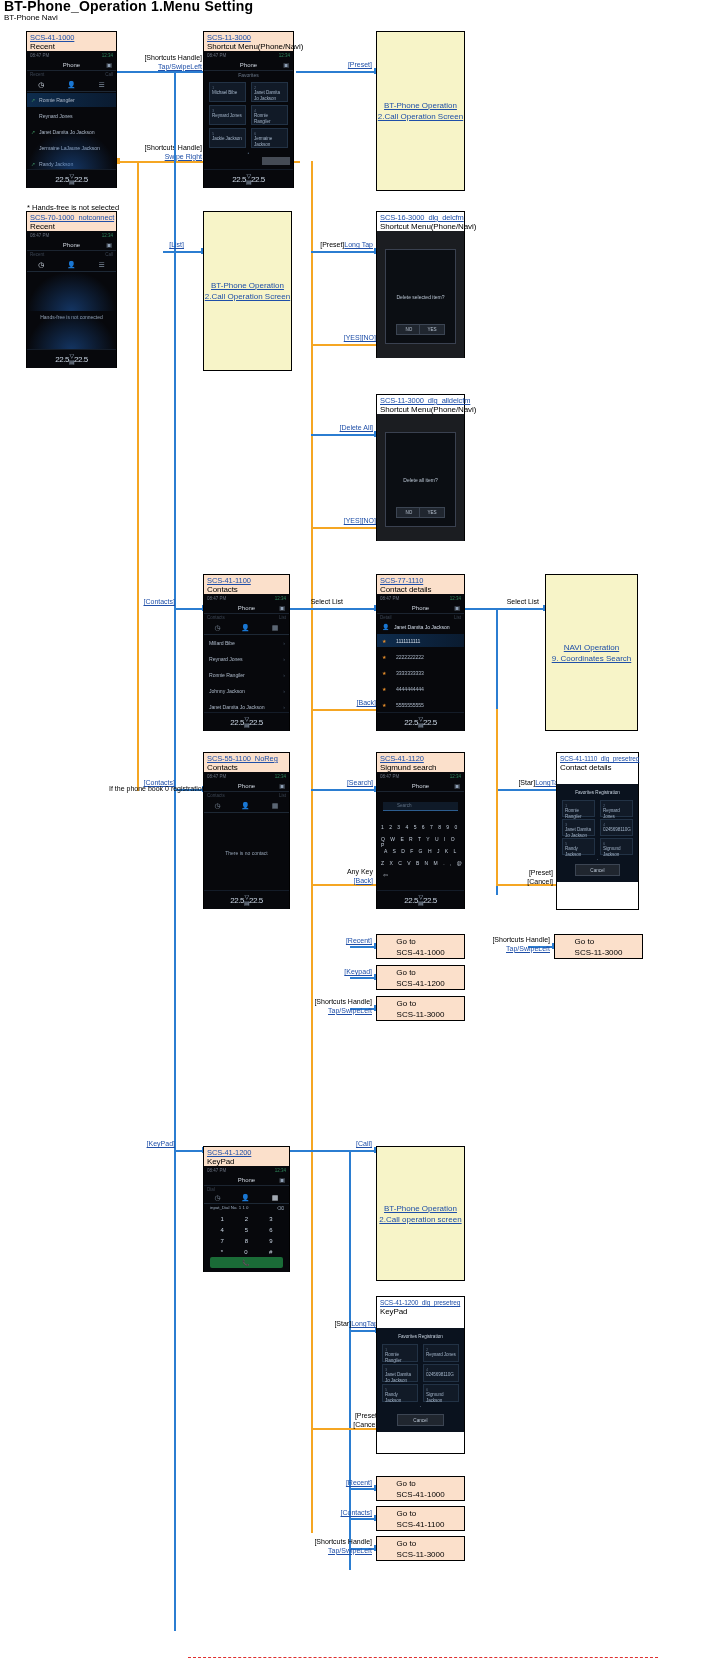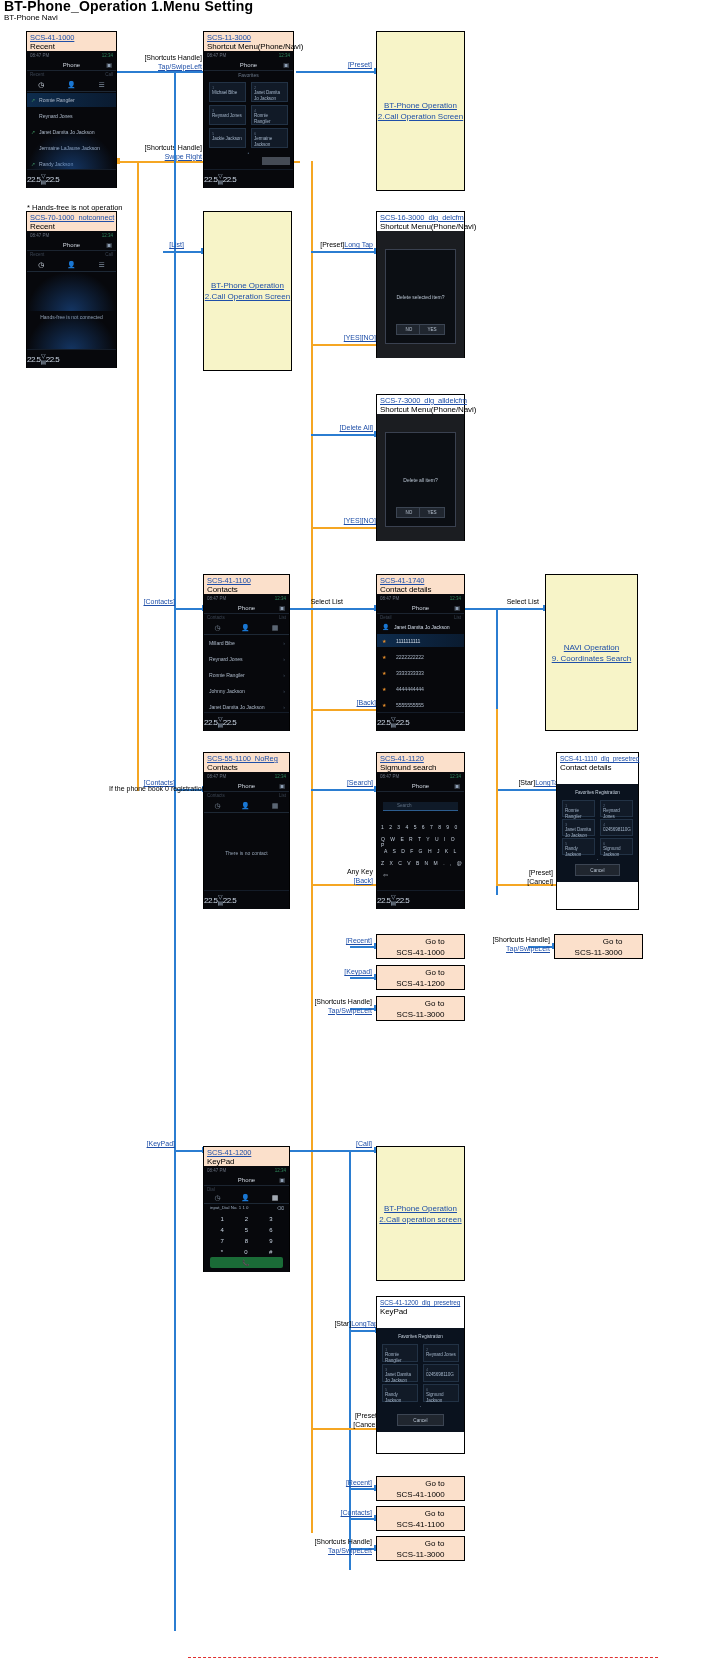--- a/index.html
+++ b/index.html
@@ -24,42 +24,42 @@
   .st-bar{position:absolute;left:0;right:0;top:0;height:8px;color:#6b7280;font-size:4.5px;display:flex;align-items:center;justify-content:space-between;padding:0 3px;box-sizing:border-box;}
   .st-bar .r{color:#2f855a;}
   .tt-bar{position:absolute;left:0;right:0;height:11px;display:flex;align-items:center;justify-content:center;color:#cfd6e0;font-size:6px;border-bottom:1px solid #1b2430;}
   .tt-bar .ic{position:absolute;right:4px;color:#8fa0b6;font-size:6px;}
   .sub-bar{position:absolute;left:0;right:0;height:8px;display:flex;align-items:center;justify-content:space-between;color:#3c4654;font-size:4.5px;padding:0 3px;box-sizing:border-box;}
   .tabs{position:absolute;left:0;right:0;height:13px;display:flex;align-items:center;justify-content:space-around;border-bottom:1px solid #1d2835;}
   .tabs span{color:#7d8b9c;font-size:7px;}
   .tabs span.sel{color:#d9e2ee;}
   .row{color:#aab6c6;font-size:5.2px;white-space:nowrap;letter-spacing:-.1px;}
   .rowsel{background:linear-gradient(90deg,#0e2c4d,#0a1b30);}
-  .nav-bottom{position:absolute;left:0;right:0;bottom:0;height:18px;border-top:1px solid #141c28;display:flex;align-items:center;justify-content:flex-start;color:#c9d4e2;font-size:8px;letter-spacing:-.5px;}
+  .nav-bottom{position:absolute;left:0;right:0;bottom:0;height:18px;border-top:1px solid #141c28;display:flex;align-items:center;justify-content:center;color:#c9d4e2;font-size:8px;letter-spacing:-.5px;}
   .nav-bottom .mid{font-size:6px;color:#9fb0c4;text-align:center;line-height:6px;}
   .glow{position:absolute;left:0;right:0;height:40px;background:radial-gradient(ellipse at 50% 100%,rgba(30,90,170,.55),rgba(5,10,20,0) 70%);}
 
   
   .ptile{position:absolute;background:#111a27;border:1px solid #223245;color:#9fb0c4;font-size:4.6px;line-height:5.4px;padding:2px;box-sizing:border-box;letter-spacing:-.1px;}
   .ptile b{color:#55657a;font-weight:normal;display:block;font-size:4px;}
 
   
   .dlg-dev{background:#1b1d21;position:relative;overflow:hidden;margin:0 auto;}
   .dlg-box{position:absolute;border:1px solid #3a4150;background:#0b0e13;}
   .dlg-msg{position:absolute;left:0;right:0;text-align:center;color:#b9c4d2;font-size:5px;}
   .dlg-btn{position:absolute;border:1px solid #3c4553;background:#20262f;color:#b6c1cf;font-size:4.6px;display:flex;align-items:center;justify-content:center;}
 
   
   .ref-box{background:#f7f4c8;border:1px solid #000;box-sizing:border-box;display:flex;align-items:center;justify-content:center;}
   .ref-box .inner{text-align:center;line-height:11px;}
   .ref-box .l{font-size:8px;color:#1f4fa8;text-decoration:underline;display:block;white-space:nowrap;}
 
   
   .goto-box{background:#fbe0cb;border:1px solid #000;box-sizing:border-box;display:flex;align-items:center;justify-content:center;}
-  .goto-box .inner{text-align:right;line-height:11px;font-size:8px;color:#000;}
+  .goto-box .inner{text-align:left;line-height:11px;font-size:8px;color:#000;}
 
   
   .ln-b{background:#2b7dd1;}
   .ln-y{background:#f5a623;}
   .lbl{font-size:7px;color:#000;white-space:nowrap;text-align:right;line-height:8.5px;}
   .lbl .bl{color:#1f4fa8;text-decoration:underline;}
   .arw-r{width:0;height:0;border-top:3px solid transparent;border-bottom:3px solid transparent;}
   .note{font-size:7.5px;color:#000;white-space:nowrap;}
   .dashed-red{border-top:1.5px dashed #e03030;}
 </style>
@@ -247,21 +247,21 @@
     <div class="abs" style="left:4px;top:110px;color:#3d8f5c;font-size:5px;">↗</div>
     <div class="glow" style="bottom:18px;"></div>
     <div class="nav-bottom">
       <span>22.5</span>
       <span class="mid">▽<br>▤</span>
       <span>22.5</span>
     </div>
   </div>
 </div>
 
-<div class="abs note" style="left:27px;top:203px;">* Hands-free is not operation</div>
+<div class="abs note" style="left:27px;top:203px;">* Hands-free is not selected</div>
 
 <div class="abs screen-card" style="left:26px;top:211px;width:91px;height:157px;">
   <div class="screen-id">SCS-70-1000_notconnect</div>
   <div class="screen-name">Recent</div>
   <div class="device" style="width:89px;height:137px;">
     <div class="st-bar">
         <span>08:47 PM</span>
         <span class="r">12:34</span>
       </div>
     <div class="tt-bar" style="top:8px;">
@@ -337,21 +337,21 @@
   <div class="dlg-dev" style="width:87px;height:127px;">
     <div class="dlg-box" style="left:8px;top:18px;right:8px;bottom:14px;">
       <div class="dlg-msg" style="top:44px;">Delete selected item?</div>
       <div class="dlg-btn" style="left:10px;bottom:8px;width:24px;height:9px;">NO</div>
       <div class="dlg-btn" style="right:10px;bottom:8px;width:24px;height:9px;">YES</div>
     </div>
   </div>
 </div>
 
 <div class="abs screen-card" style="left:376px;top:394px;width:89px;height:147px;background:#ffffff;">
-  <div class="screen-id">SCS-7-3000_dlg_alldelcfm</div>
+  <div class="screen-id">SCS-11-3000_dlg_alldelcfm</div>
   <div class="screen-name">Shortcut Menu(Phone/Navi)</div>
   <div class="dlg-dev" style="width:87px;height:127px;">
     <div class="dlg-box" style="left:8px;top:18px;right:8px;bottom:14px;">
       <div class="dlg-msg" style="top:44px;">Delete all item?</div>
       <div class="dlg-btn" style="left:10px;bottom:8px;width:24px;height:9px;">NO</div>
       <div class="dlg-btn" style="right:10px;bottom:8px;width:24px;height:9px;">YES</div>
     </div>
   </div>
 </div>
 
@@ -388,21 +388,21 @@
     <div class="abs" style="right:4px;top:110px;color:#4d5d70;font-size:5px;">›</div>
     <div class="nav-bottom">
       <span>22.5</span>
       <span class="mid">▽<br>▤</span>
       <span>22.5</span>
     </div>
   </div>
 </div>
 
 <div class="abs screen-card" style="left:376px;top:574px;width:89px;height:157px;">
-  <div class="screen-id">SCS-41-1740</div>
+  <div class="screen-id">SCS-77-1110</div>
   <div class="screen-name">Contact details</div>
   <div class="device" style="width:87px;height:137px;">
     <div class="st-bar">
         <span>08:47 PM</span>
         <span class="r">12:34</span>
       </div>
     <div class="tt-bar" style="top:8px;">
         <span>Phone</span>
         <span class="ic">▣</span>
       </div>

